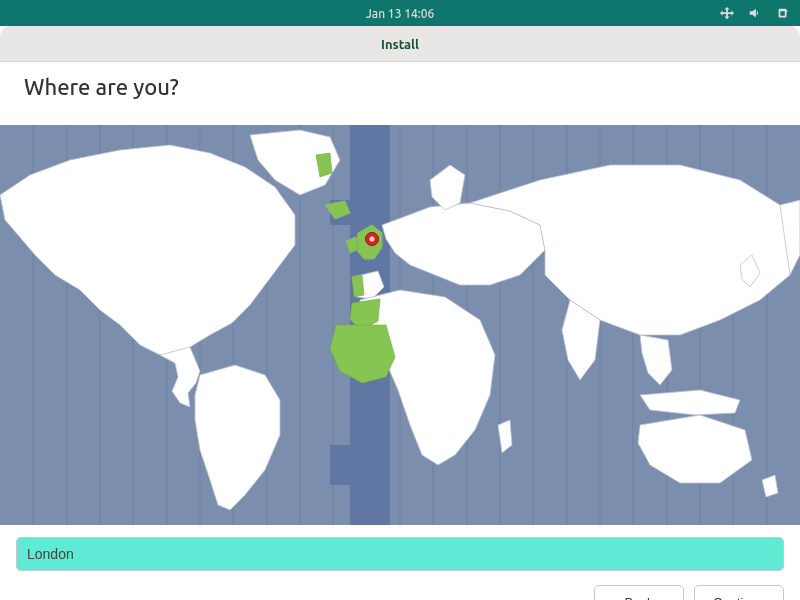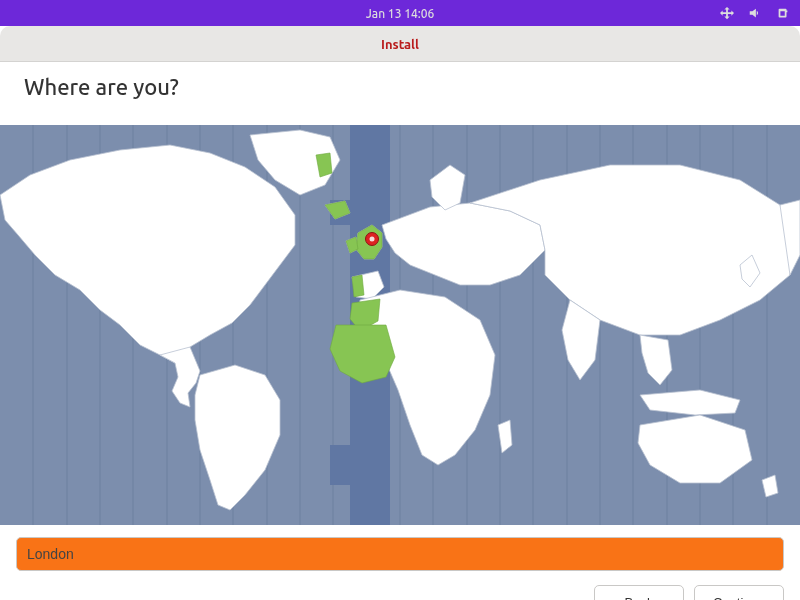--- a/index.html
+++ b/index.html
@@ -1,37 +1,37 @@
 <!DOCTYPE html>
 <html><head>
 <meta charset="utf-8">
 <style>
   * { box-sizing: border-box; margin: 0; padding: 0; }
   html, body { width: 800px; height: 600px; overflow: hidden; font-family: "Ubuntu", "Cantarell", sans-serif; background: #fff; }
   .topbar {
-    height: 26px; background: #6d28d9; color: #ddd; display: flex; align-items: center;
+    height: 26px; background: #0f766e; color: #ddd; display: flex; align-items: center;
     justify-content: center; position: relative; font-size: 12px;
   }
   .topbar .clock { font-weight: 500; }
   .topbar .tray { position: absolute; right: 10px; display: flex; gap: 14px; align-items: center; }
   .tray svg { width: 14px; height: 14px; fill: #ddd; display: block; }
   .titlebar {
     height: 36px; background: #e8e7e5; border-radius: 10px 10px 0 0;
     display: flex; align-items: center; justify-content: center;
-    font-size: 13px; font-weight: 600; color: #b91c1c;
+    font-size: 13px; font-weight: 600; color: #14532d;
     border-bottom: 1px solid #d4d3d1;
   }
   .page { padding: 12px 24px 8px 24px; }
   .heading { font-size: 22px; font-weight: 500; color: #333; }
   .mapwrap { margin-top: 18px; }
   .map-svg { display: block; width: 800px; height: 400px; }
   .loc-row { padding: 12px 16px 0 16px; }
   .loc-input {
     width: 100%; height: 34px; border: 1px solid #c9c8c6; border-radius: 5px;
-    padding: 0 10px; font-size: 14px; color: #444; background: #f97316;
+    padding: 0 10px; font-size: 14px; color: #444; background: #5eead4;
   }
   .btn-row { display: flex; justify-content: flex-end; gap: 10px; padding: 14px 16px 0 16px; }
   .btn {
     min-width: 90px; height: 34px; border: 1px solid #c9c8c6; border-radius: 5px;
     background: #fff; font-size: 13px; color: #333; cursor: pointer;
   }
 </style>
 </head>
 <body>
 

